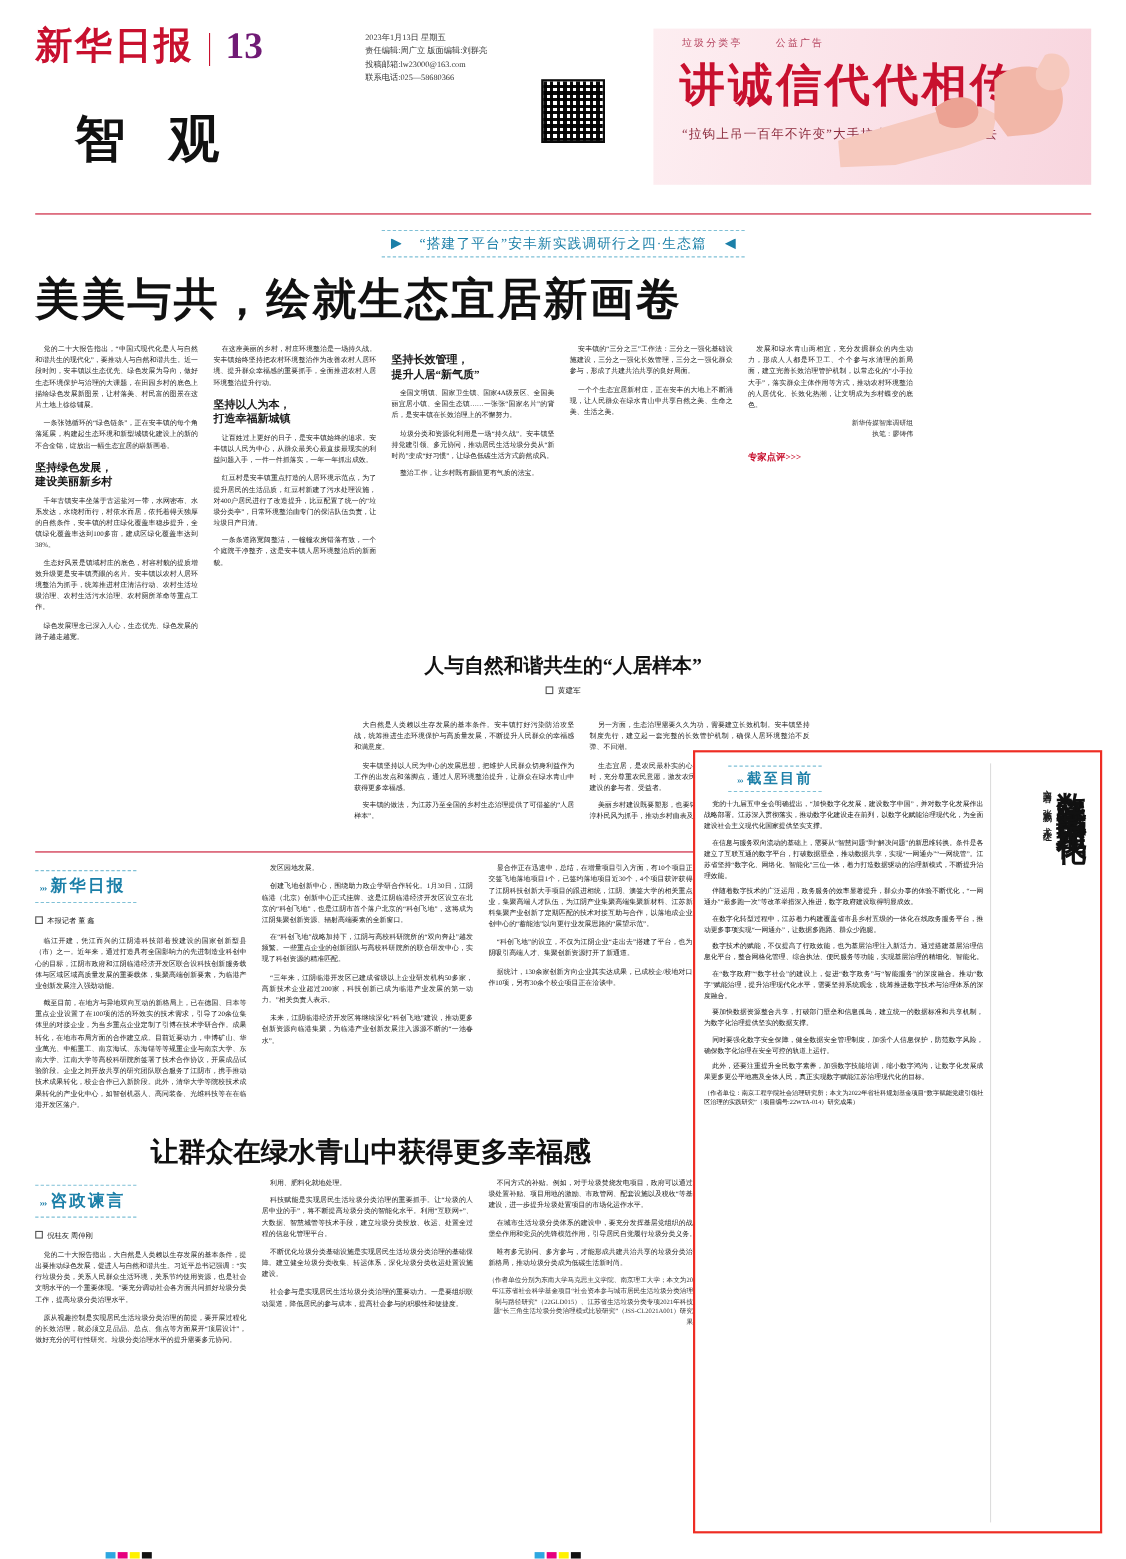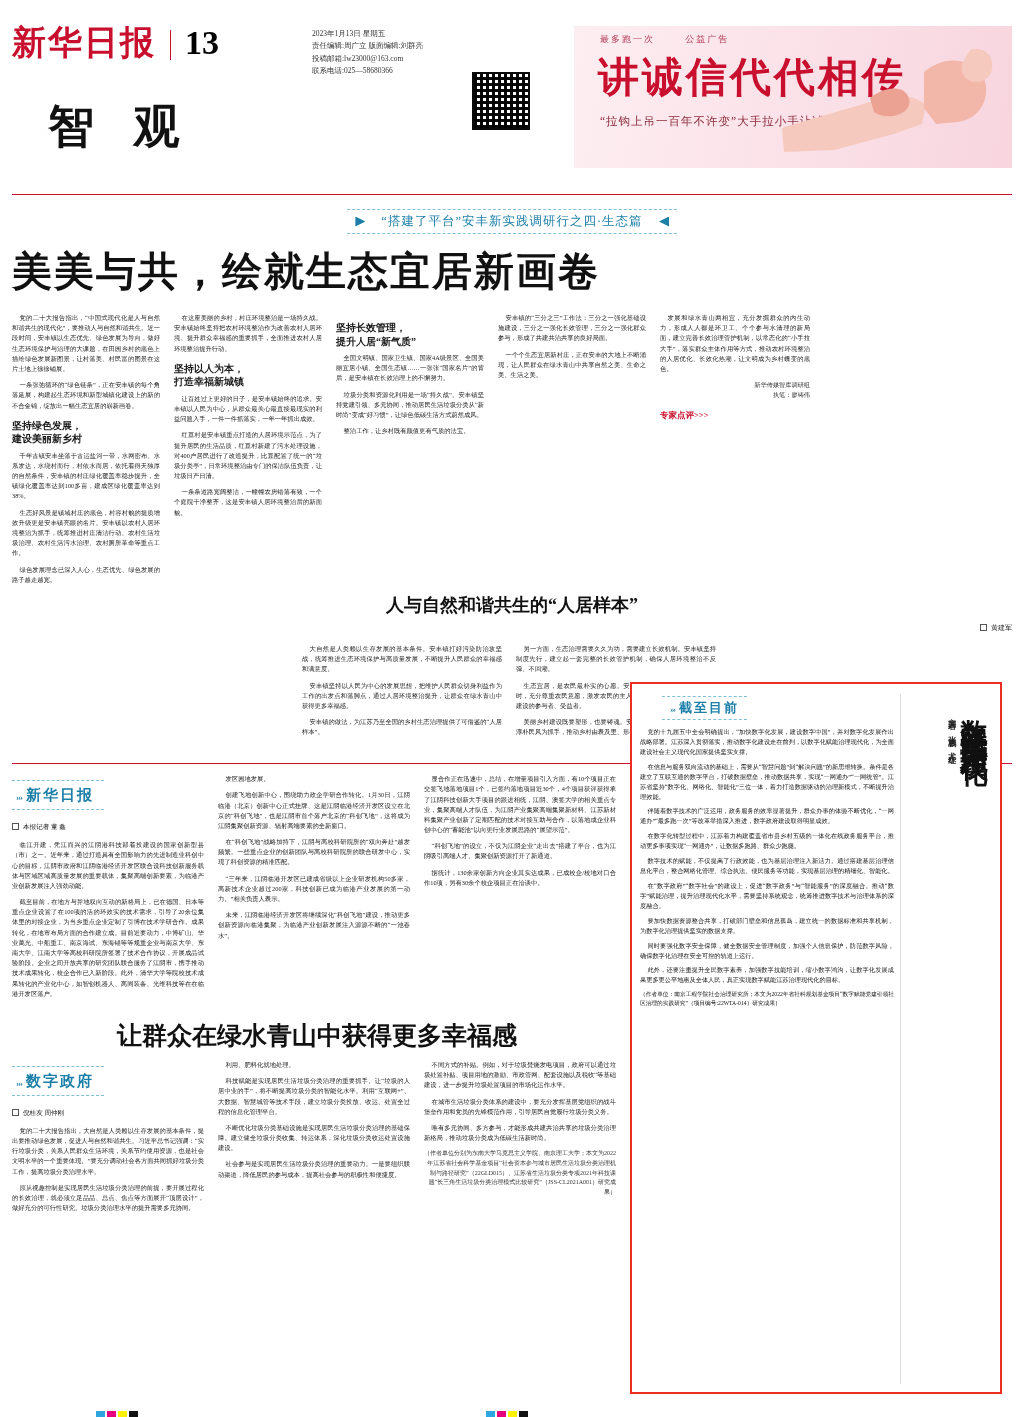--- a/index.html
+++ b/index.html
@@ -5,33 +5,33 @@
   * { box-sizing: border-box; }
   html, body { margin:0; padding:0; }
   body {
     width:1024px; height:1417px;
     background:#ffffff;
     font-family:"Liberation Serif", serif;
     color:#111;
     position:relative;
     overflow:hidden;
   }
-  .page { position:relative; width:1024px; height:1417px; padding:0 12px; }
+  .page { position:relative; width:1024px; height:1417px; padding:0 32px; }
 
   
   .masthead { display:flex; align-items:flex-start; padding-top:26px; height:190px; }
   .mast-left { width:300px; }
   .logo-row { display:flex; align-items:flex-end; gap:8px; }
   .logo-cn {
     font-family:"Liberation Serif", serif;
     font-weight:bold; font-size:34px; color:#c8102e; letter-spacing:2px;
     line-height:1;
   }
   .logo-bar { width:1px; height:30px; background:#c8102e; margin:0 6px; }
-  .logo-num { font-size:34px; font-weight:bold; color:#000000; line-height:1; }
+  .logo-num { font-size:34px; font-weight:bold; color:#701a75; line-height:1; }
   .zhiguan {
     font-size:46px; font-weight:bold; letter-spacing:14px;
     margin-top:36px; margin-left:36px;
   }
 
   .mast-mid { width:250px; padding-top:2px; display:flex; gap:10px; }
   .issue-info { font-size:7.5px; line-height:1.65; color:#333; width:140px; }
   .qr {
     width:58px; height:58px; margin-top:44px; margin-left:10px;
     background:
@@ -82,21 +82,21 @@
   .col p { margin:0 0 6px; text-indent:1.2em; }
   .sub-h {
     font-size:10px; font-weight:bold; line-height:1.35; margin:8px 0 5px;
     text-indent:0;
   }
   .byline { font-size:6.2px; text-align:right; color:#333; margin-top:4px; }
   .byline div { line-height:1.6; }
 
   .expert-tag { font-size:8.5px; color:#c8102e; font-weight:bold; margin:9px 0 4px; }
   .expert-title { font-size:18px; font-weight:bold; text-align:center; margin:2px 0 6px; }
-  .expert-author { font-size:7px; text-align:right; color:#222; margin-bottom:11px; }
+  .expert-author { font-size:7px; text-align:center; color:#222; margin-bottom:22px; }
   .expert-author .box { display:inline-block; width:7px; height:7px; border:1px solid #555; margin-right:4px; vertical-align:-1px; }
   .src-note { font-size:6px; text-align:right; color:#333; margin-top:5px; }
   .divider-red { border-top:1.2px solid #c8102e; margin:10px 0; }
 
   
   .mid { display:flex; gap:14px; }
   .mid-left { width:610px; }
   .headline2 {
     font-size:24px; font-weight:bold; text-align:center; letter-spacing:1px; margin:8px 0 10px;
   }
@@ -165,21 +165,21 @@
         <div>2023年1月13日 星期五</div>
         <div>责任编辑:周广立  版面编辑:刘群亮</div>
         <div>投稿邮箱:lw23000@163.com</div>
         <div>联系电话:025—58680366</div>
       </div>
       <div class="qr"></div>
     </div>
 
     <div class="ad">
       <div class="ad-top">
-        <span>最多跑一次</span>
+        <span>垃圾分类亭</span>
         <span>公益广告</span>
       </div>
       <div class="ad-title">讲诚信代代相传</div>
       <div class="ad-sub">“拉钩上吊一百年不许变”大手拉小手让诚信传承下去</div>
       <svg class="ad-hands" viewBox="0 0 230 132">
         <path d="M8 96 C40 86 70 78 96 70 C112 64 126 62 140 66 L152 72 L148 92 L120 102 L60 118 L10 120 Z" fill="#f6c9be"></path>
         <path d="M150 40 C162 30 176 26 190 30 C206 34 214 48 212 62 C210 78 198 88 184 90 L162 92 L150 76 Z" fill="#f2b7a8"></path>
         <path d="M196 18 C206 14 216 20 218 30 C220 42 212 50 202 50 C192 50 186 42 188 32 Z" fill="#f6c9be"></path>
         <path d="M96 66 C106 58 118 54 128 58 C136 62 138 72 132 78 C124 86 108 86 100 80 Z" fill="#eca293"></path>
       </svg>
@@ -270,21 +270,21 @@
         <div class="col" style="width:192px">
           <p>显合作正在迅速中，总结，在增量项目引入方面，有10个项目正在交签飞地落地项目1个，已签约落地项目近30个，4个项目获评获得承了江阴科技创新大手项目的跟进相统，江阴、澳签大学的相关重点专业，集聚高端人才队伍，为江阴产业集聚高端集聚新材料、江苏新材料集聚产业创新了定期匹配的技术对接互助与合作，以落地成企业科创中心的“蓄能池”以向更行业发展思路的“展望示范”。</p>
           <p>“科创飞地”的设立，不仅为江阴企业“走出去”搭建了平台，也为江阴吸引高端人才、集聚创新资源打开了新通道。</p>
           <p>据统计，130余家创新方向企业其实达成果，已成校企/校地对口合作10项，另有30余个校企项目正在洽谈中。</p>
         </div>
       </div>
 
       <div class="headline3">让群众在绿水青山中获得更多幸福感</div>
       <div class="cols">
         <div class="col" style="width:192px">
-          <div class="tag-box">数字政府</div>
+          <div class="tag-box">咨政谏言</div>
           <div class="author-line">
             <span class="box"></span><span>倪桂友 周仲刚</span>
           </div>
           <p>党的二十大报告指出，大自然是人类赖以生存发展的基本条件，提出要推动绿色发展，促进人与自然和谐共生。习近平总书记强调：“实行垃圾分类，关系人民群众生活环境，关系节约使用资源，也是社会文明水平的一个重要体现。”要充分调动社会各方面共同抓好垃圾分类工作，提高垃圾分类治理水平。</p>
           <p>原从视趣控制是实现居民生活垃圾分类治理的前提，要开展过程化的长效治理，就必须立足品品、总点、焦点等方面展开“顶层设计”，做好充分的可行性研究。垃圾分类治理水平的提升需要多元协同。</p>
         </div>
         <div class="col" style="width:192px">
           <p>利用、肥料化就地处理。</p>
           <p>科技赋能是实现居民生活垃圾分类治理的重要抓手。让“垃圾的人居中业的手”，将不断提高垃圾分类的智能化水平。利用“互联网+”、大数据、智慧城管等技术手段，建立垃圾分类投放、收运、处置全过程的信息化管理平台。</p>
           <p>不断优化垃圾分类基础设施是实现居民生活垃圾分类治理的基础保障。建立健全垃圾分类收集、转运体系，深化垃圾分类收运处置设施建设。</p>

